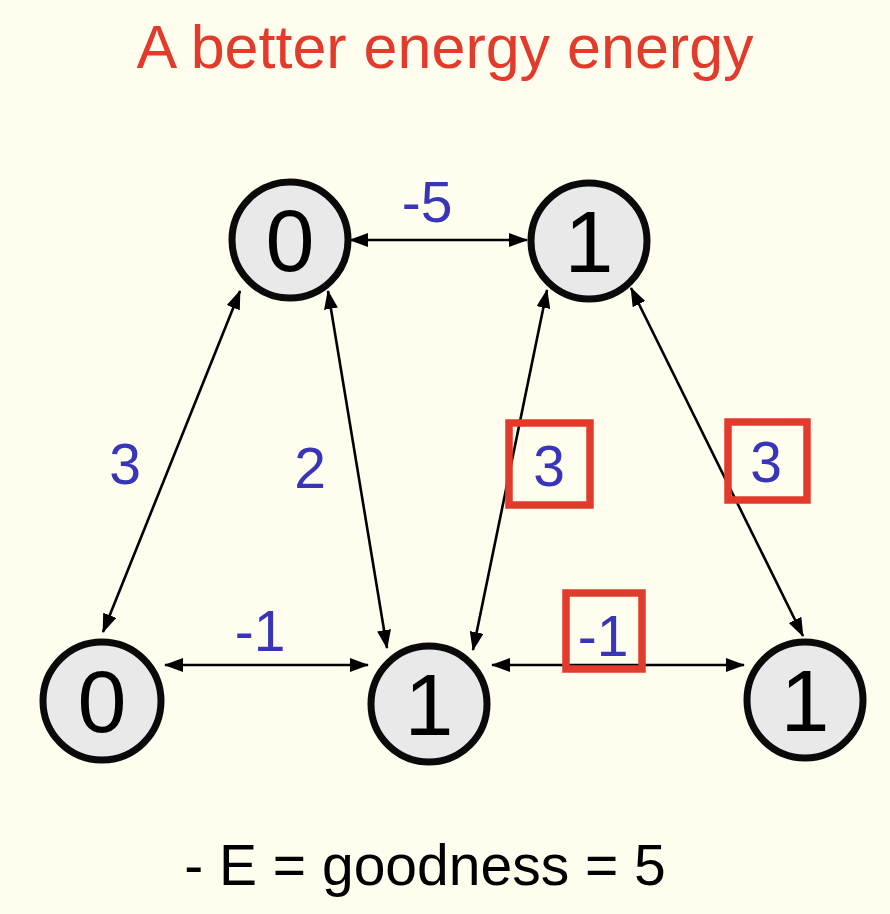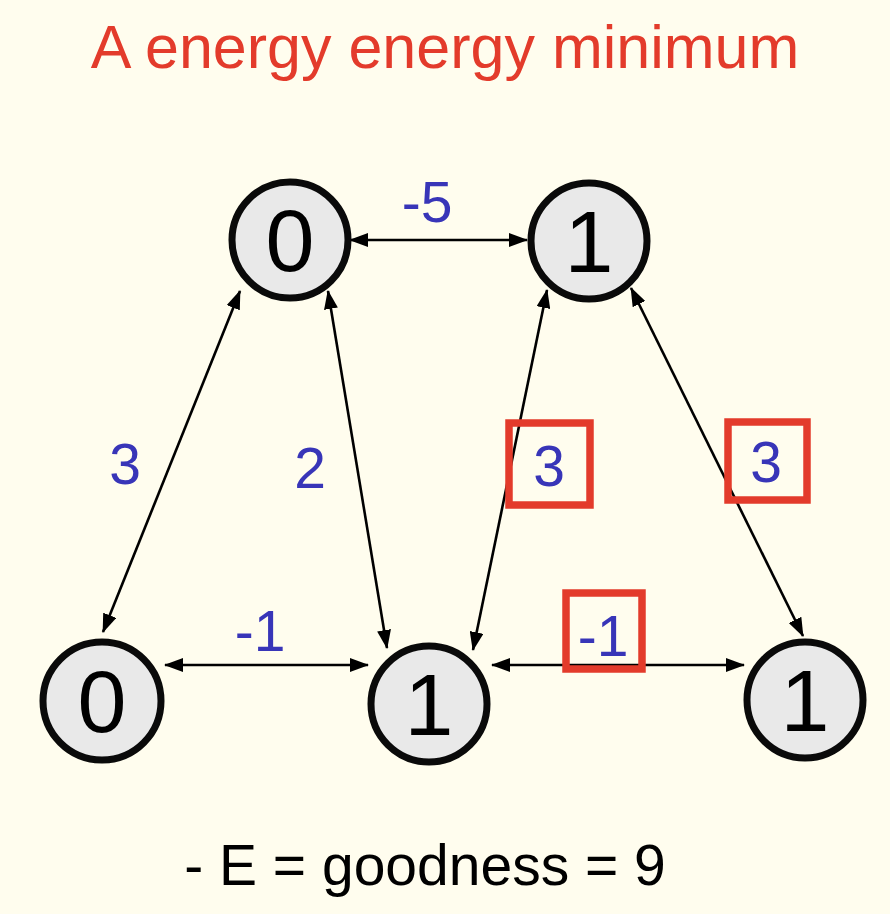--- a/index.html
+++ b/index.html
@@ -64,21 +64,21 @@
     width: 850px;
     text-align: center;
     font-size: 57px;
     color: #000000;
     white-space: nowrap;
   }
 </style>
 </head>
 <body>
 
-<div class="slide-title">A energy energy minimum</div>
+<div class="slide-title">A better energy energy</div>
 
 <svg class="graph-svg" width="890" height="700" viewBox="0 0 890 700">
   <defs>
     <marker id="arrow" viewBox="0 0 19 14" markerWidth="19" markerHeight="14" refX="18" refY="7" orient="auto-start-reverse" markerUnits="userSpaceOnUse">
       <path d="M0,0 L19,7 L0,14 z" fill="#000000"></path>
     </marker>
   </defs>
 
   <line class="edge-line" x1="350" y1="120" x2="527" y2="120" marker-start="url(#arrow)" marker-end="url(#arrow)"></line>
   <line class="edge-line" x1="240" y1="171" x2="103" y2="512" marker-start="url(#arrow)" marker-end="url(#arrow)"></line>
@@ -109,13 +109,13 @@
 
   <text class="weight-label" x="427" y="102">-5</text>
   <text class="weight-label" x="125" y="364">3</text>
   <text class="weight-label" x="310" y="368">2</text>
   <text class="weight-label" x="549" y="366">3</text>
   <text class="weight-label" x="766" y="362">3</text>
   <text class="weight-label" x="260" y="531">-1</text>
   <text class="weight-label" x="603" y="536">-1</text>
 </svg>
 
-<div class="caption">- E = goodness = 9</div>
+<div class="caption">- E = goodness = 5</div>
 
 </body></html>

